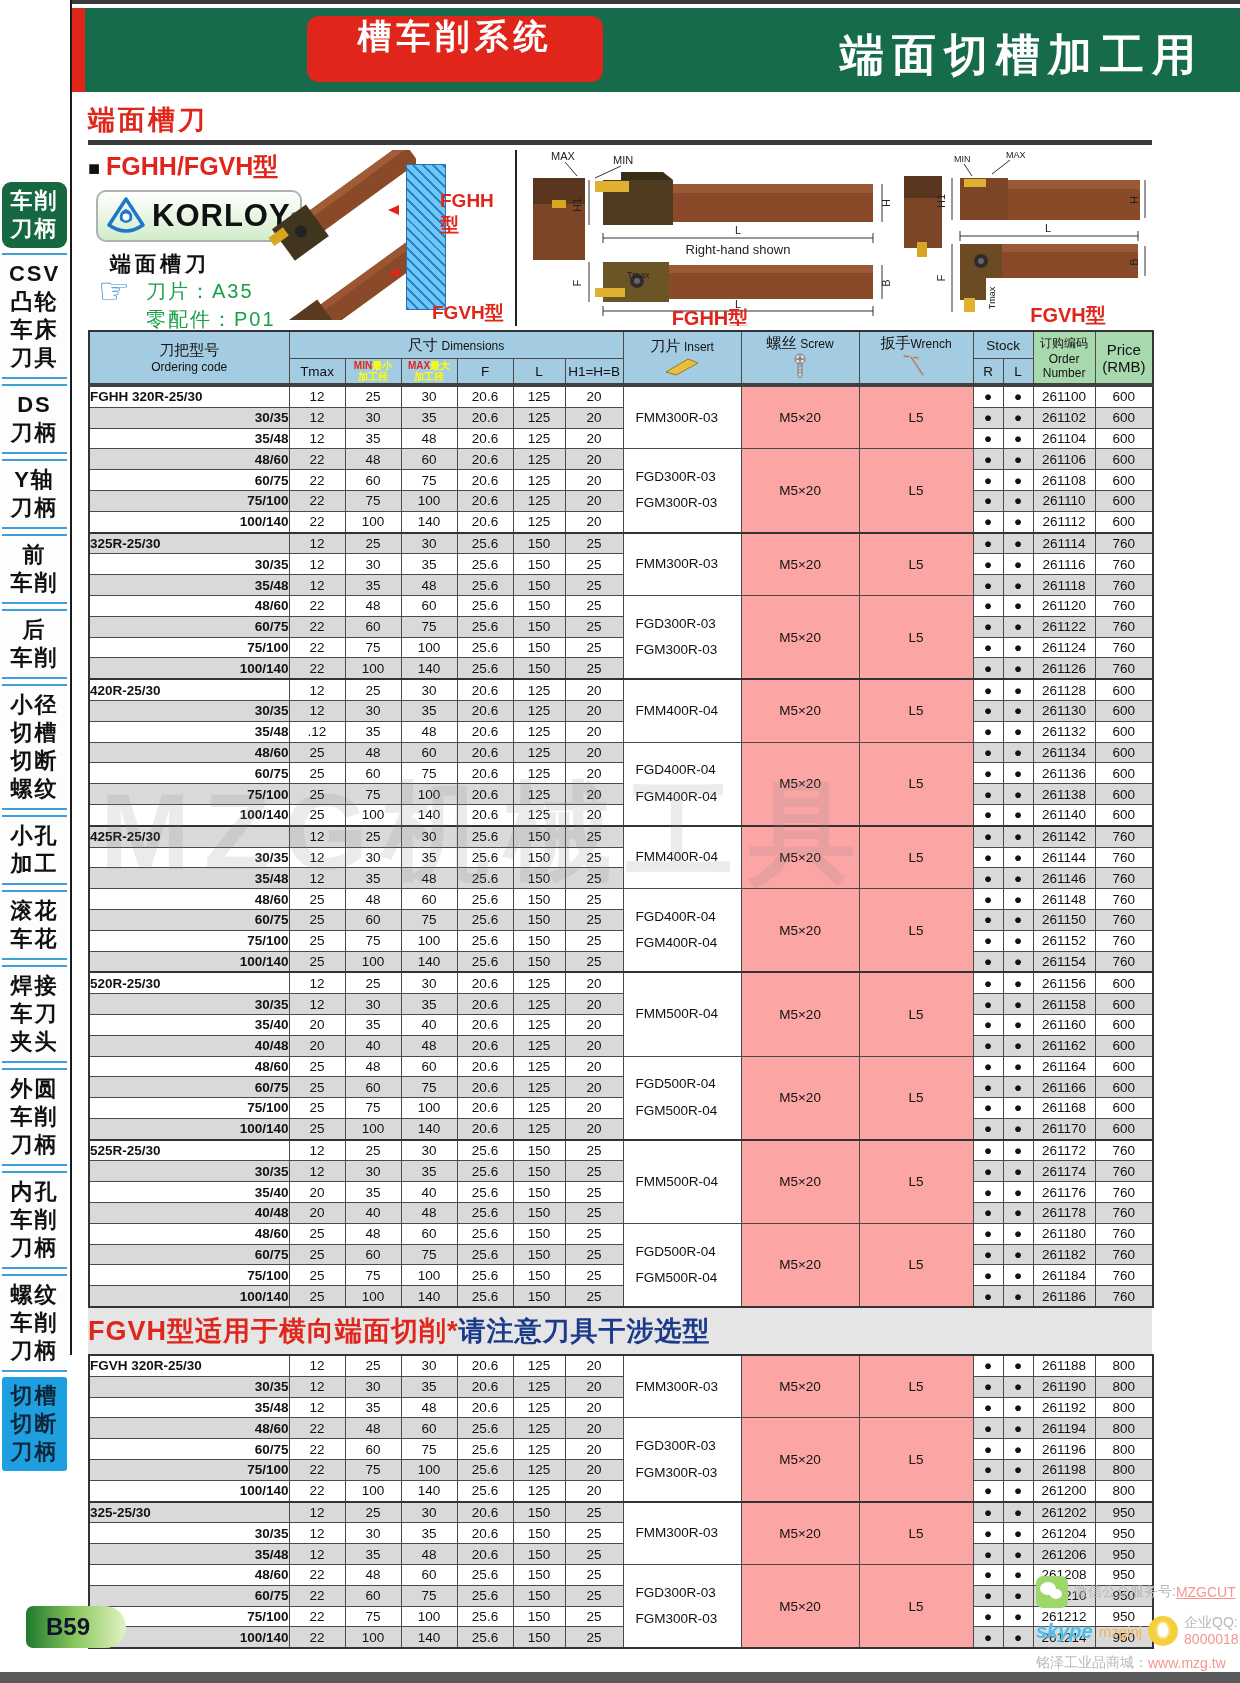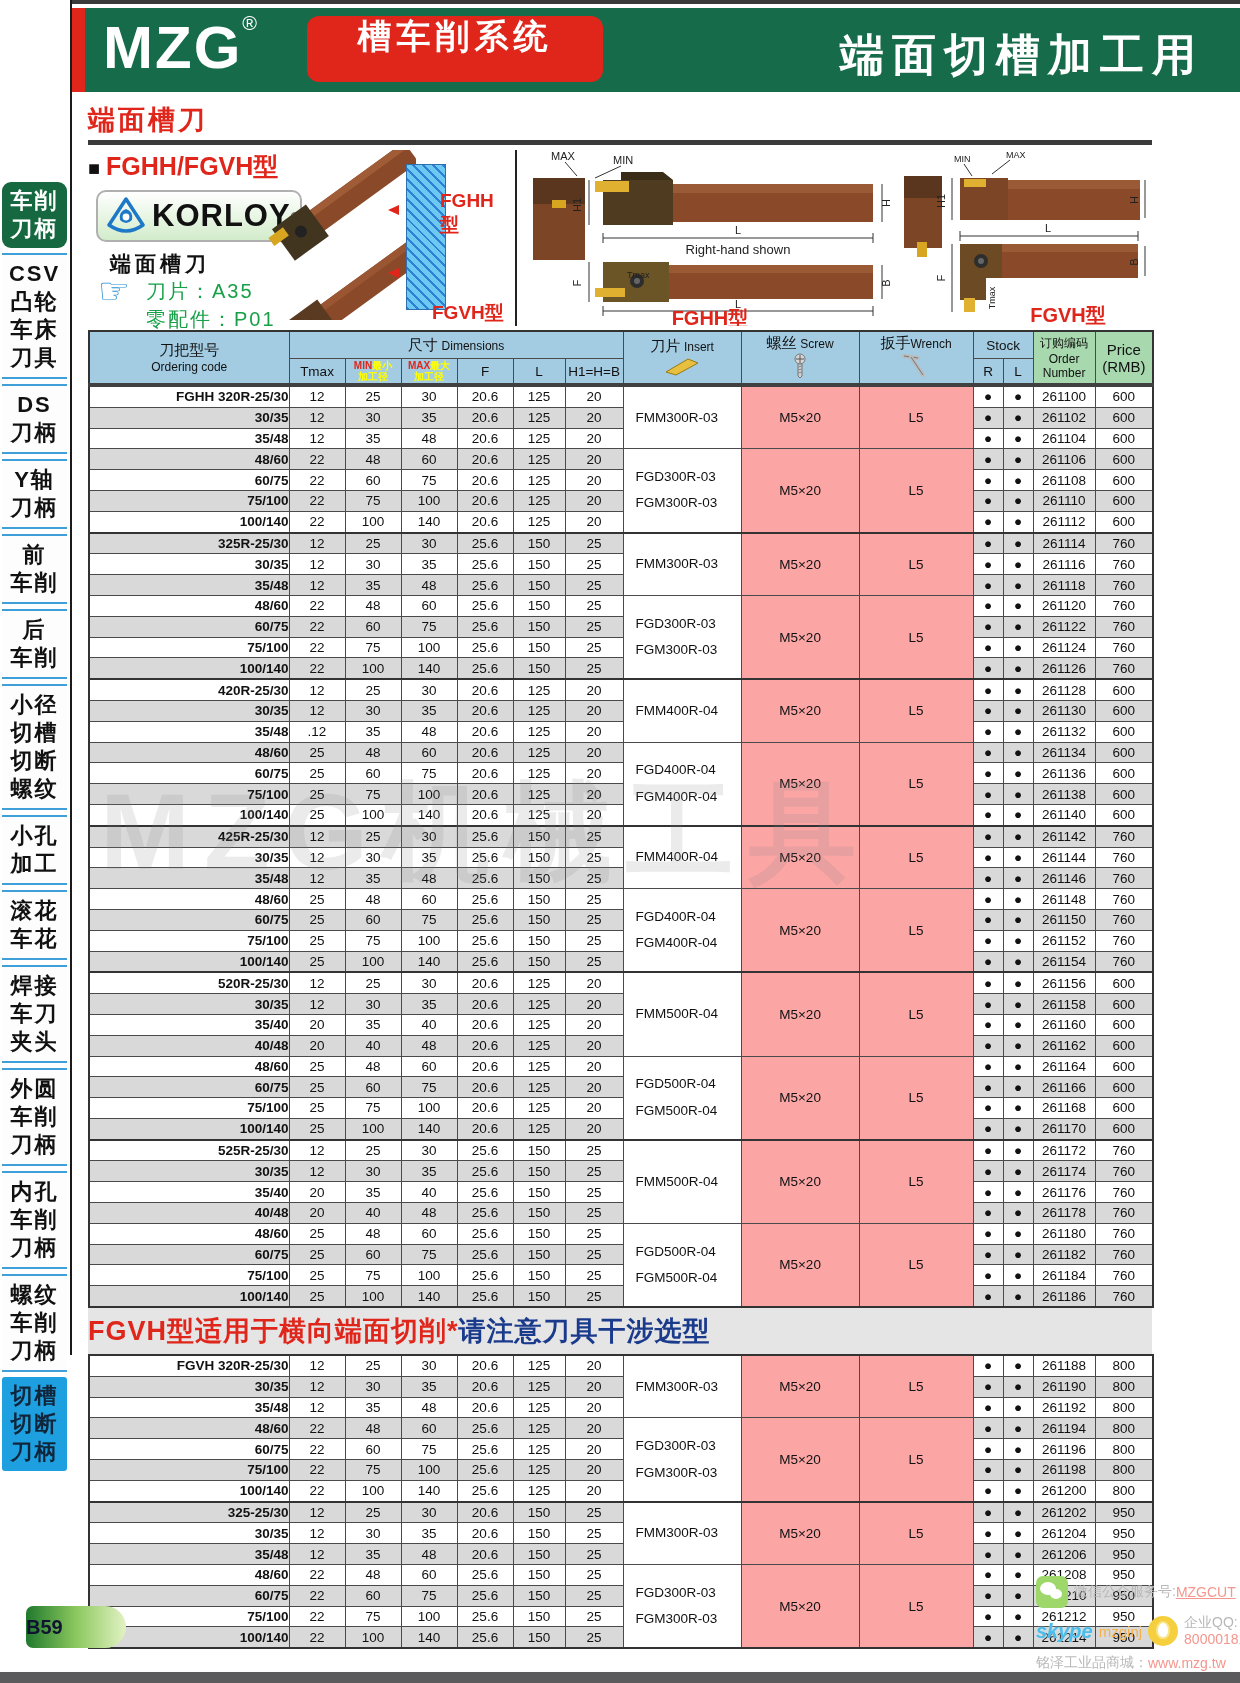--- a/index.html
+++ b/index.html
@@ -61,38 +61,38 @@
   thead tr.h1 th{height:26px;}
   thead tr.h2 th{height:24px;}
   thead th.gh{background:#a8d8ae;}
   thead{border-bottom:4px solid #404040;}
   .zh15{font-size:15px;} .en12{font-size:12px;} .en11{font-size:11px;}
   .minmax div{line-height:11px;font-size:10px;font-weight:bold;}
   .minmax .rd{color:#e0251b;} .minmax .yl{color:#ffff00;}
   tbody td{height:19.8px;border-top:none;border-bottom:none;text-align:center;}
   td.w{background:#ffffff;} td.g{background:#d9d9d9;}
   td.code{text-align:right;padding-right:44px;font-weight:bold;font-size:14px;}
-  td.code.head{text-align:right;padding-left:10px;padding-right:0;}
+  td.code.head{text-align:left;padding-left:0;padding-right:0;}
   td.insert{background:#fff;text-align:left;padding-left:13px;color:#e0483c;font-size:14.5px;}
   td.insert div{line-height:1.95;margin-left:12px;}
   td.screw,td.wrench{background:#fca5a5;font-size:14.5px;color:#222;}
   td.dot{font-size:9px;}
   td.order{font-size:14.5px;}
   td.price{font-size:14px;}
   tr.grp-sep td{border-top:1.5px solid #333;}
   tr.sec-sep td{border-top:2.5px solid #333;}
   #notice{width:1064px;height:46px;line-height:46px;background:#e5e5e5;font-size:27px;font-weight:bold;letter-spacing:1px;}
   #notice .red{color:#e0251b;} #notice .blue{color:#1a3a8c;}
   
   #watermark{position:absolute;left:100px;top:760px;font-size:108px;font-weight:bold;color:rgba(130,130,130,0.16);
              letter-spacing:14px;pointer-events:none;white-space:nowrap;z-index:40;}
   
   #b59{position:absolute;left:26px;top:1606px;width:100px;height:42px;border-radius:8px 24px 24px 8px;
-       background:linear-gradient(90deg,#20792d,#8cc85e,#e2f2c4);color:#101430;font-size:20px;font-weight:bold;
-       line-height:42px;box-sizing:border-box;}
+       background:linear-gradient(90deg,#20792d,#8cc85e,#e2f2c4);color:#101430;font-size:24px;font-weight:bold;
+       line-height:42px;padding-left:20px;box-sizing:border-box;}
   #footer-right{position:absolute;left:1036px;top:1576px;width:200px;font-size:14px;}
   .f-row{display:flex;align-items:center;margin-bottom:6px;}
   .f-grey{color:#b8b8b8;} .f-link{color:#f4968d;} .f-orange{color:#f5b24a;font-size:15px;}
   .f-underline{text-decoration:underline;}
   .wechat-ic{width:32px;height:32px;border-radius:7px;background:#9ed86a;margin-right:6px;position:relative;flex:none;}
   .wechat-ic i{position:absolute;background:#fff;border-radius:50%;}
   .wechat-ic i.b1{width:16px;height:13px;left:4px;top:6px;}
   .wechat-ic i.b2{width:12px;height:10px;left:14px;top:13px;}
   .skype-ic{color:#4cbdea;font-size:20px;font-weight:bold;font-style:italic;text-shadow:0 0 2px #bfe8f8;margin-right:6px;}
   .qq-ic{width:30px;height:30px;border-radius:50%;background:#f6cf3f;margin:0 6px;position:relative;flex:none;}
@@ -102,21 +102,20 @@
   #bottom-strip{position:absolute;left:0;top:1672px;width:1240px;height:11px;background:#5b5b5d;}
 </style>
 </head>
 <body>
 
 <div id="page">
 
   <div id="top-line"></div>
   <div id="red-accent"></div>
   <div id="header-bar">
-    <div class="brand"><span>MZG</span><sup>®</sup></div>
     <div class="sys-badge">
       <div class="zh">槽车削系统</div>
       <div class="en">Grooving Turning System</div>
     </div>
     <div class="page-title">端面切槽加工用</div>
   </div>
 
   <div id="side-line"></div>
   <div id="sidebar">
       <div class="side-item green">

